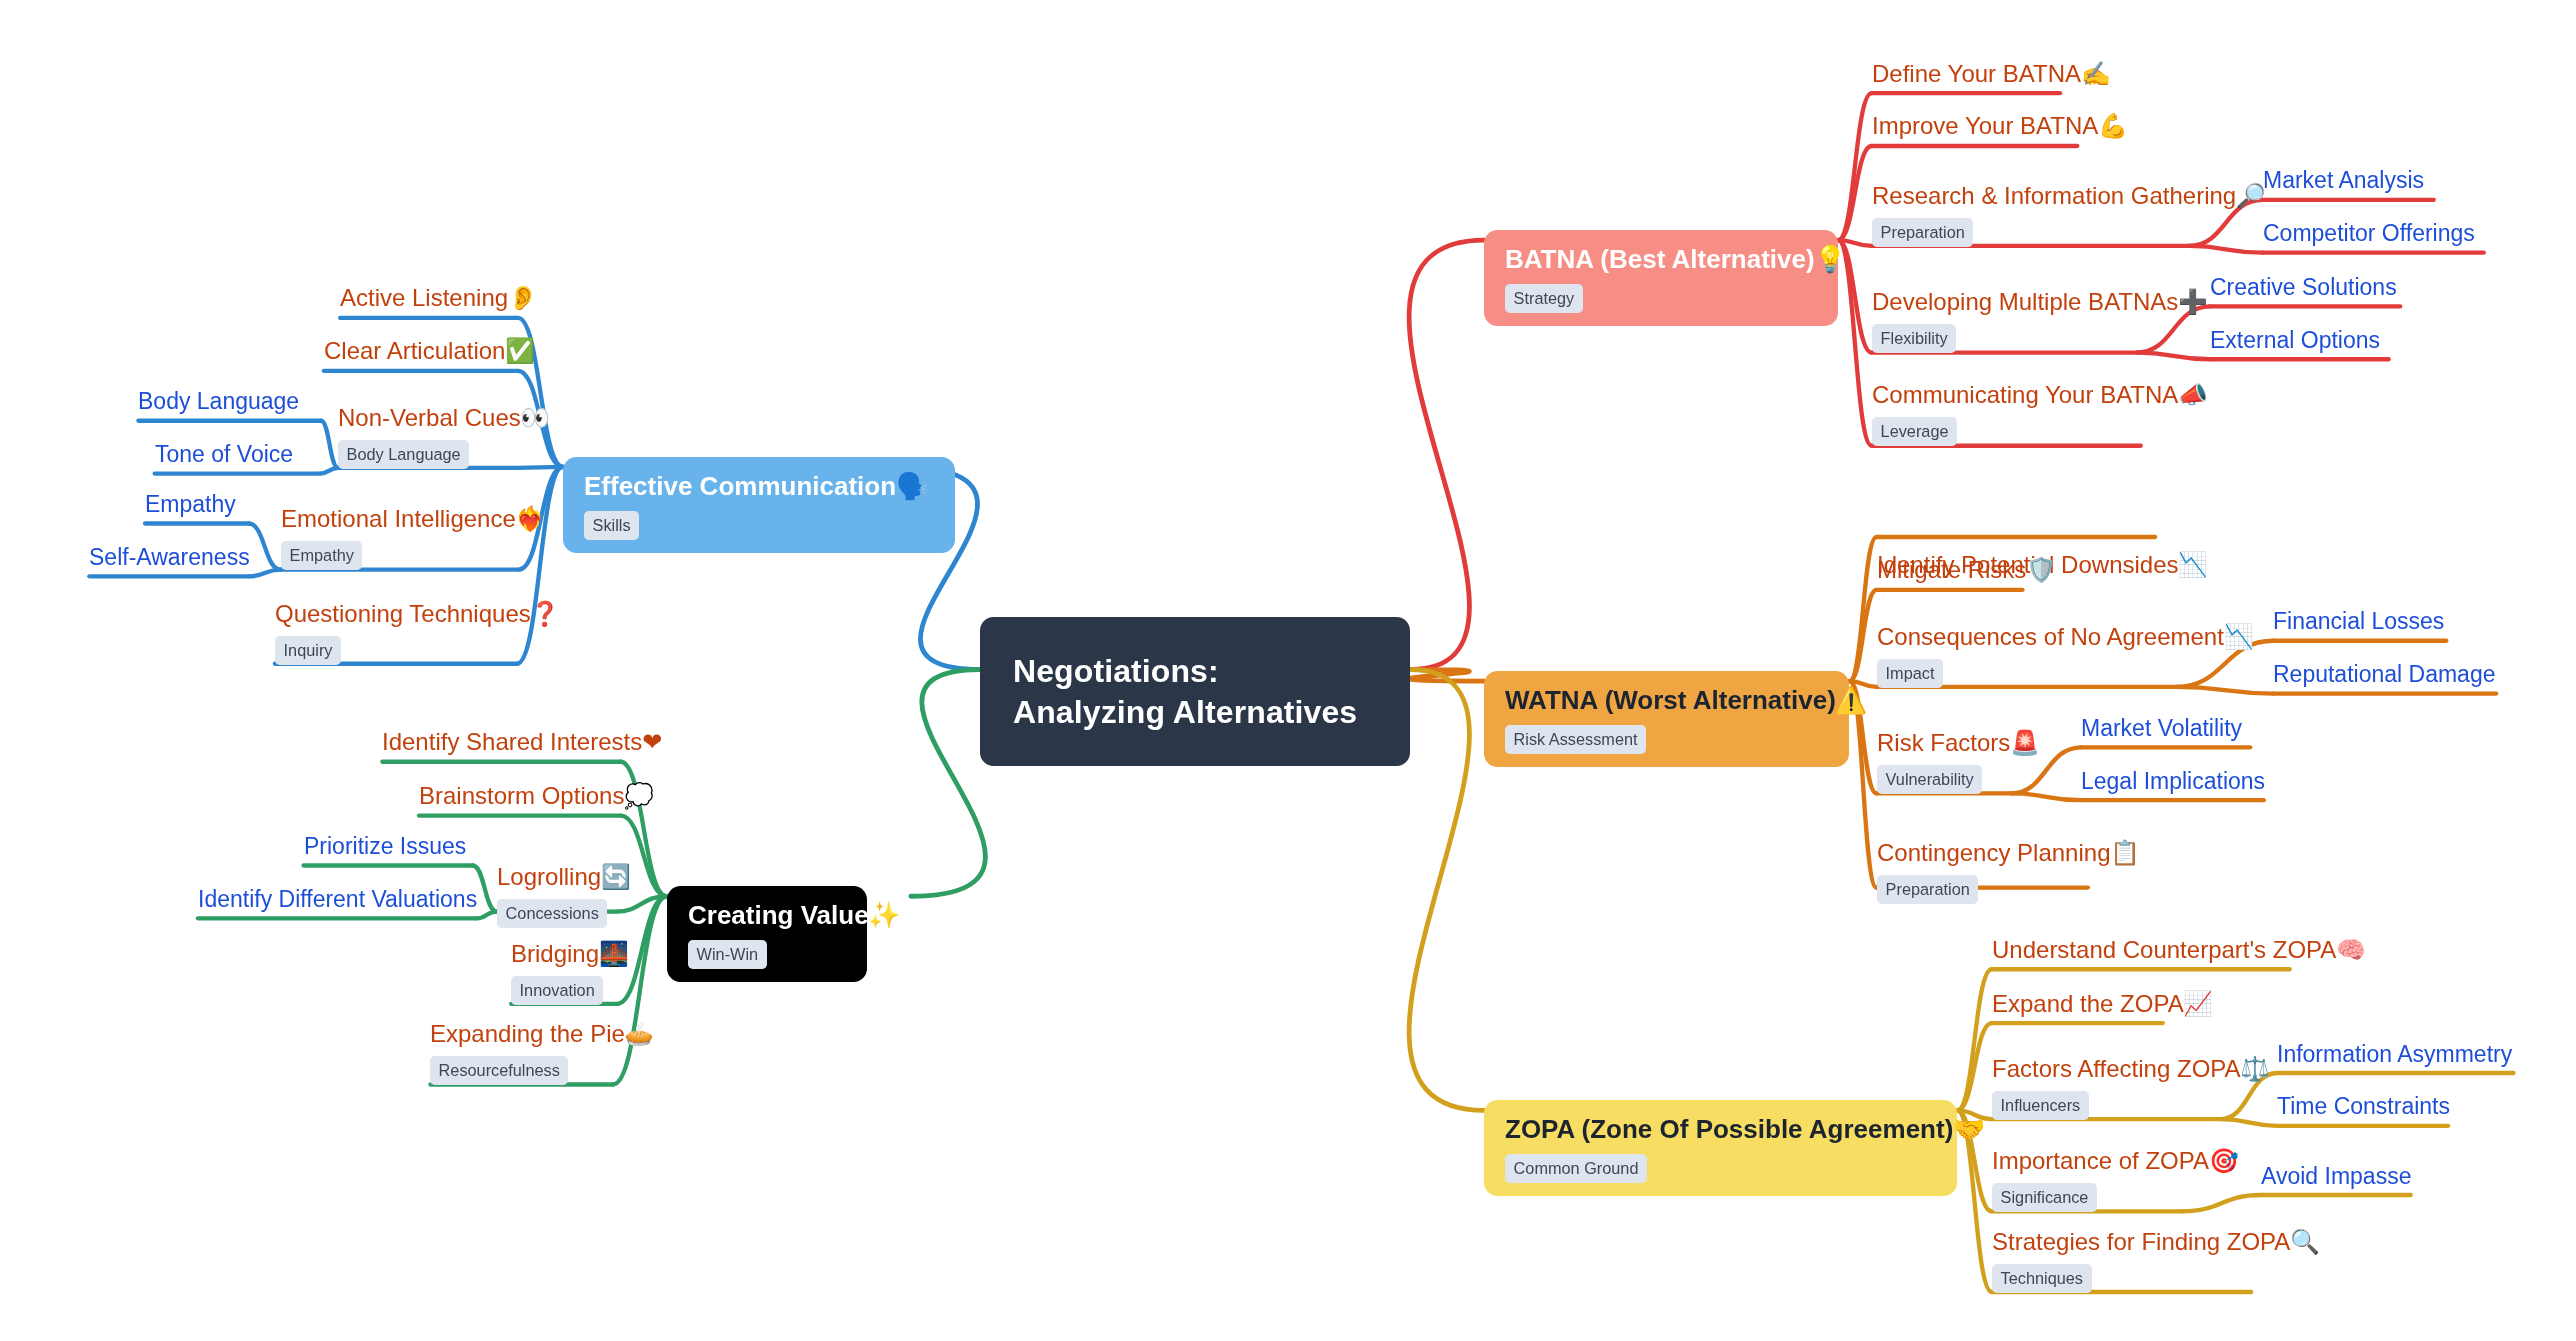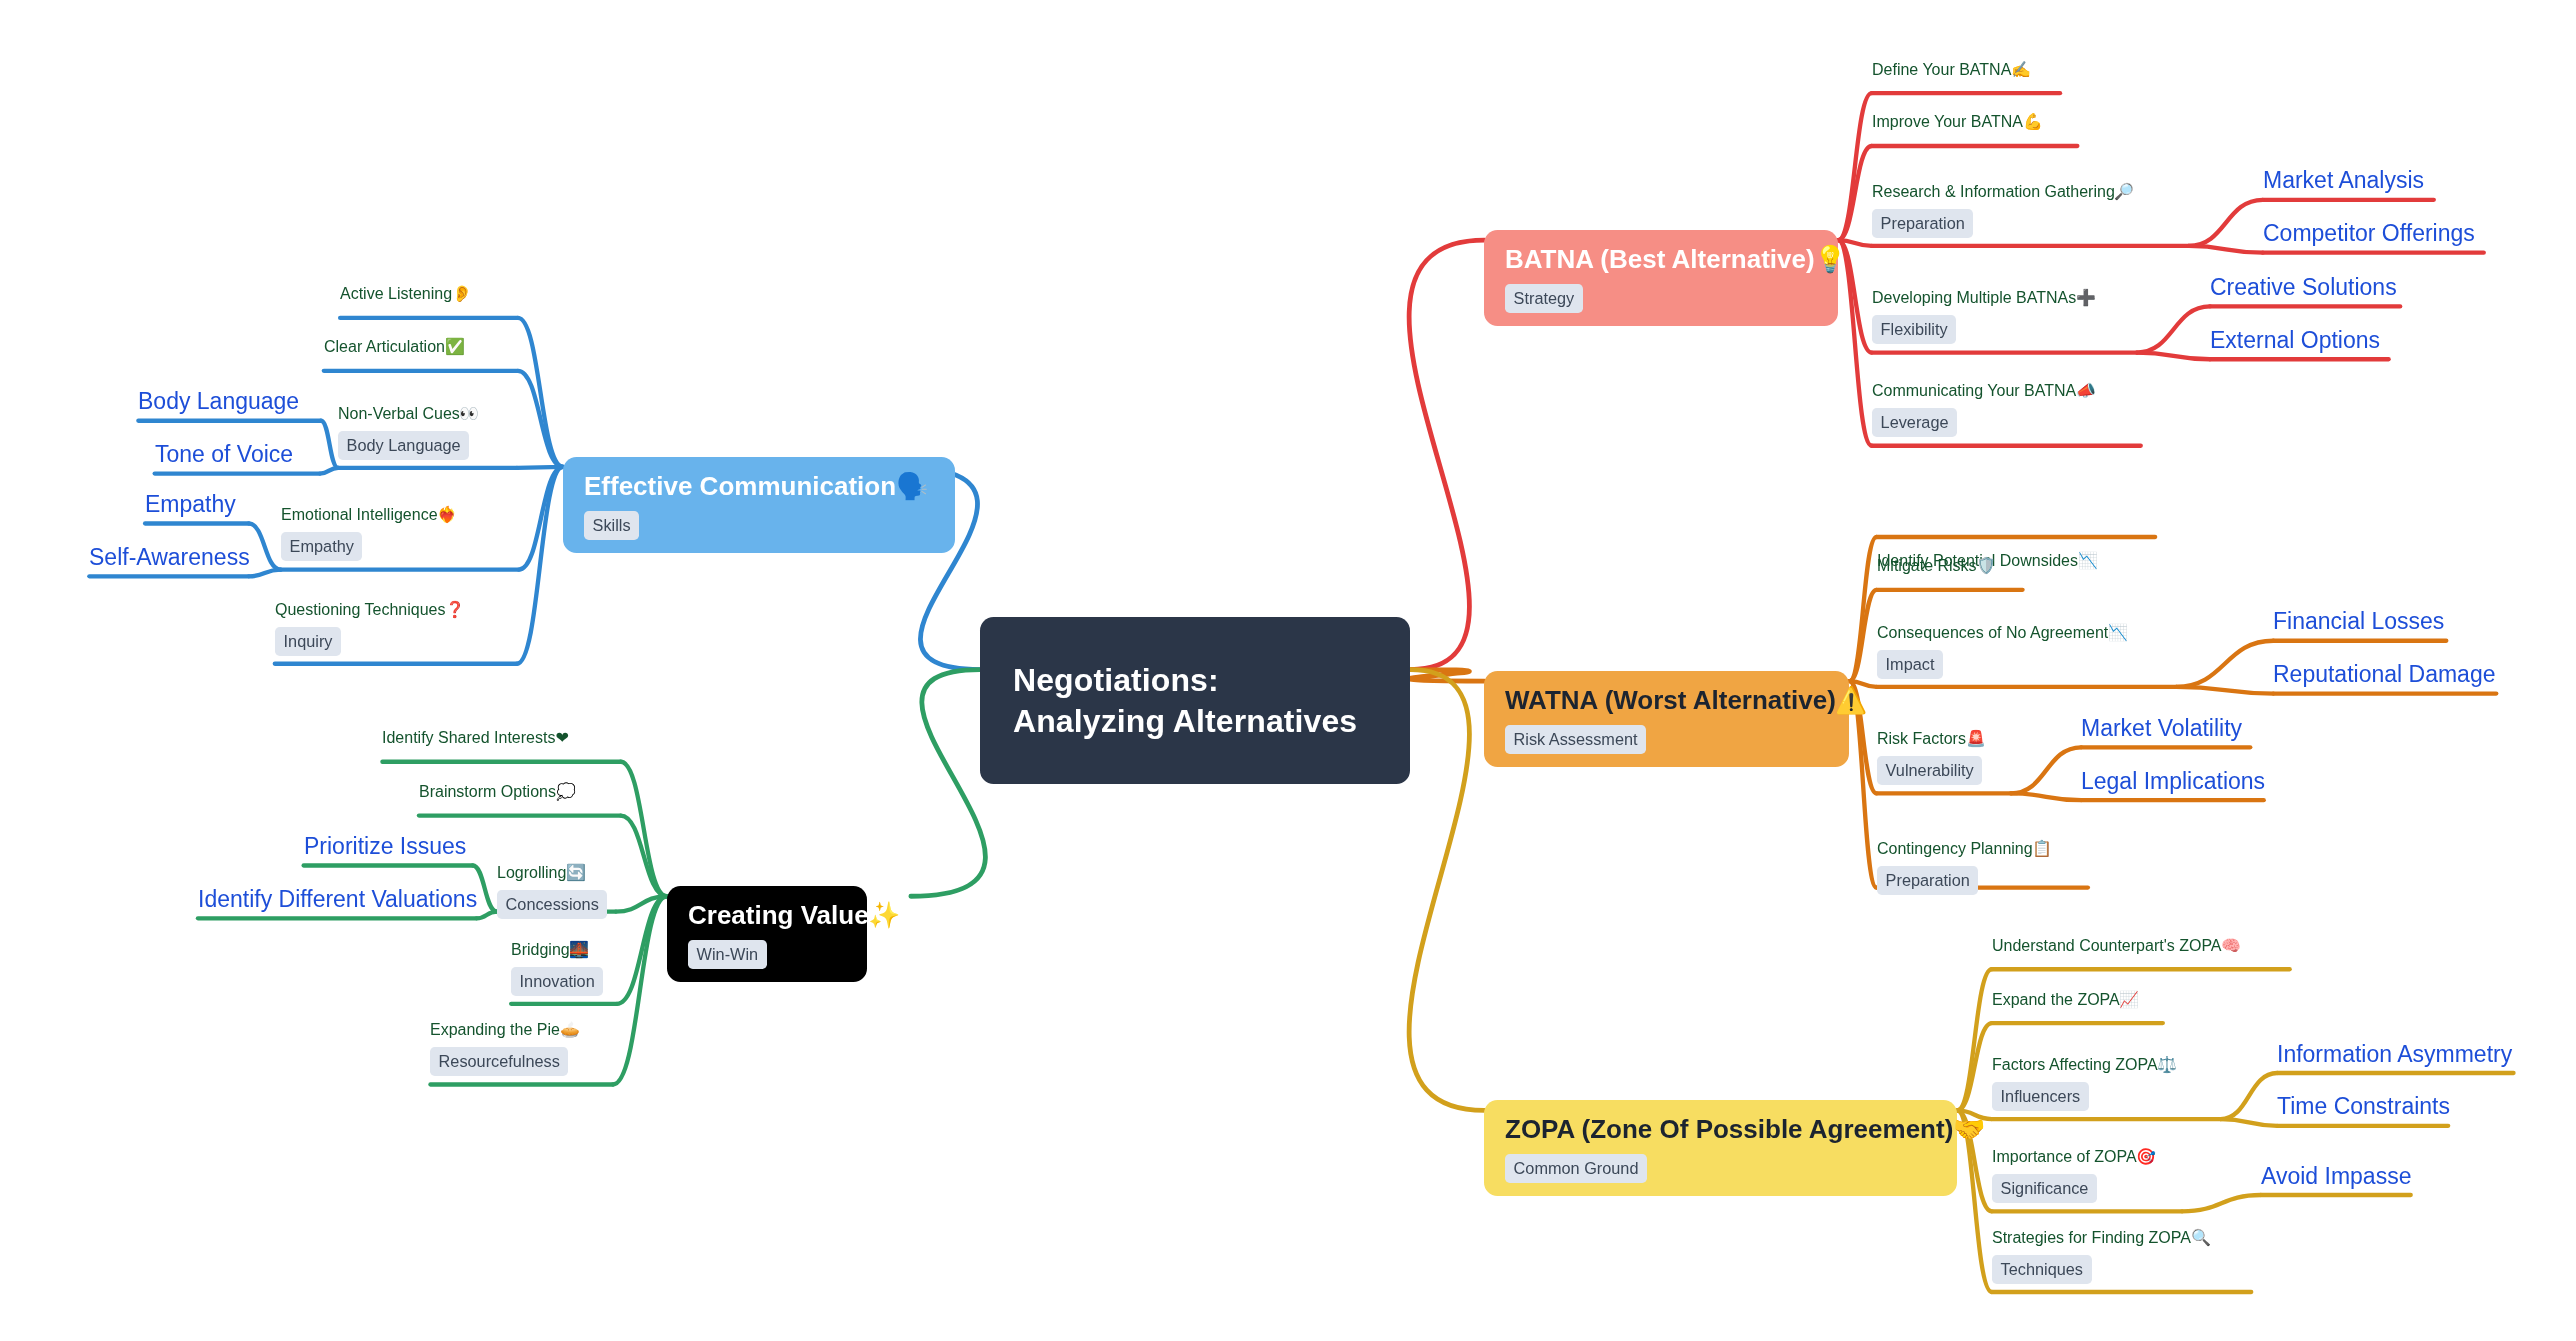--- a/index.html
+++ b/index.html
@@ -7,21 +7,21 @@
     width:2576px;height:1341px;position:relative;overflow:hidden;
     font-family:"Liberation Sans","DejaVu Sans",sans-serif;
     color:#37474f;
   }
   #canvas{position:absolute;inset:0;width:2576px;height:1341px;}
   svg.links{position:absolute;left:0;top:0;width:2576px;height:1341px;pointer-events:none;}
 
   
   .root-node{
     position:absolute;background:#2b3648;border-radius:13.5px;
-    padding:43px 33px;box-sizing:border-box;
+    padding:34px 33px;box-sizing:border-box;
     color:#ffffff;font-weight:bold;font-size:32px;line-height:1.27;
     letter-spacing:0.1px;
   }
 
   
   .branch-node{
     position:absolute;border-radius:13.5px;box-sizing:border-box;
     padding:15.4px 21px 13.5px 21px;
     margin-top:32px;
   }
@@ -31,21 +31,21 @@
   .branch-node .tag{margin-top:8.6px;}
 
   .bn-light .branch-title{color:#ffffff;}
   .bn-dark .branch-title{color:#1c2430;}
 
   
   .sub{
     position:absolute;white-space:nowrap;
   }
   .sub-label{
-    font-size:16px;line-height:1.1;color:#14532d;white-space:nowrap;
+    font-size:24px;line-height:1.1;color:#c2410c;white-space:nowrap;
   }
   .sub .tag{margin-top:8.6px;display:inline-block;}
 
   
   .leaf{
     position:absolute;white-space:nowrap;
     font-size:23px;line-height:1.1;color:#1d4ed8;
   }
 
   

